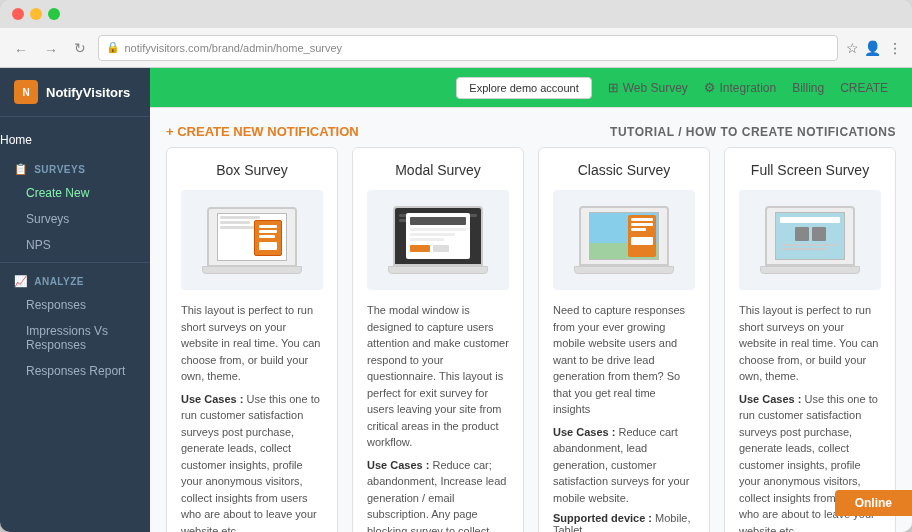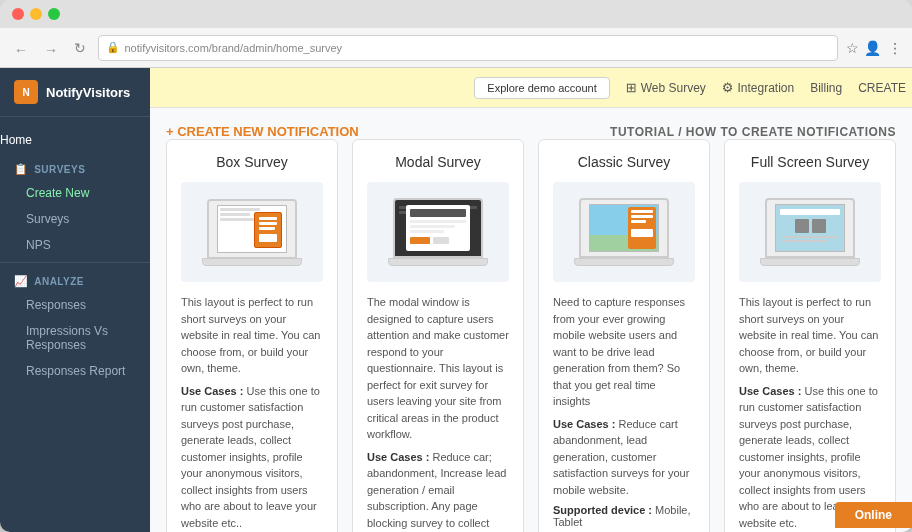--- a/index.html
+++ b/index.html
@@ -36,28 +36,28 @@
     .sidebar-section { padding: 8px 14px 4px; color: #7a9bb5; font-size: 10px; font-weight: 700; letter-spacing: 0.5px; cursor: pointer; display: flex; align-items: center; gap: 6px; }
     .sidebar-section .section-icon { font-size: 11px; }
     .sidebar-subitem { padding: 6px 14px 6px 26px; color: #a0b0c0; font-size: 12px; cursor: pointer; }
     .sidebar-subitem.active { color: #86efac; }
     .sidebar-divider { height: 1px; background: #3d5166; margin: 4px 0; }
 
     
     .main { flex: 1; background: #f8f9fa; overflow: hidden; display: flex; flex-direction: column; }
 
     
-    .top-nav { background: #fef9c3; border-bottom: 1px solid #e0e0e0; padding: 0 6px; height: 40px; display: flex; align-items: center; justify-content: flex-end; gap: 16px; flex-shrink: 0; }
+    .top-nav { background: #22c55e; border-bottom: 1px solid #e0e0e0; padding: 0 24px; height: 40px; display: flex; align-items: center; justify-content: flex-end; gap: 16px; flex-shrink: 0; }
     .top-nav-btn { background: white; border: 1px solid #d0d0d0; border-radius: 4px; padding: 4px 12px; font-size: 11px; cursor: pointer; color: #333; }
     .top-nav-link { font-size: 12px; color: #555; cursor: pointer; display: flex; align-items: center; gap: 4px; }
     .top-nav-link .icon { font-size: 13px; }
 
     
     .content { flex: 1; overflow-y: auto; padding: 16px; }
-    .content-header { display: flex; justify-content: space-between; align-items: center; margin-bottom: 0; }
+    .content-header { display: flex; justify-content: space-between; align-items: center; margin-bottom: 8px; }
     .create-new-btn { color: #e67e22; font-size: 13px; font-weight: 600; cursor: pointer; }
     .tutorial-link { color: #666; font-size: 12px; font-weight: 600; letter-spacing: 0.5px; }
 
     
     .cards-grid { display: grid; grid-template-columns: repeat(4, 1fr); gap: 14px; }
     .survey-card { background: white; border: 1px solid #e0e0e0; border-radius: 6px; padding: 14px; font-size: 11px; color: #555; }
     .card-title { text-align: center; font-size: 14px; color: #333; font-weight: 500; margin-bottom: 12px; }
     .card-image { height: 100px; background: #f0f4f8; border-radius: 4px; margin-bottom: 12px; display: flex; align-items: center; justify-content: center; overflow: hidden; }
     .laptop-body { width: 90px; height: 60px; background: #eee; border-radius: 4px 4px 0 0; border: 2px solid #ccc; display: flex; align-items: center; justify-content: center; }
     .laptop-base { width: 100px; height: 8px; background: #ddd; border-radius: 0 0 4px 4px; border: 1px solid #ccc; margin-top: -1px; }
@@ -66,21 +66,21 @@
     .sbl { height: 3px; background: white; margin-bottom: 2px; border-radius: 1px; }
     .screen-content { position: absolute; left: 2px; top: 2px; right: 2px; }
     .scl { height: 3px; background: #ddd; margin-bottom: 2px; border-radius: 1px; }
 
     .card-desc { font-size: 11px; color: #555; line-height: 1.5; margin-bottom: 6px; }
     .card-desc strong { color: #333; }
     .card-supported { font-size: 11px; color: #555; }
     .card-supported strong { color: #333; }
 
     
-    .online-badge { position: fixed; bottom: 4px; right: 0; background: #e67e22; color: white; padding: 6px 20px; font-size: 12px; font-weight: 600; border-radius: 4px 0 0 0; }
+    .online-badge { position: fixed; bottom: 16px; right: 0; background: #e67e22; color: white; padding: 6px 20px; font-size: 12px; font-weight: 600; border-radius: 4px 0 0 0; }
 
     
     .content::-webkit-scrollbar { width: 6px; }
     .content::-webkit-scrollbar-track { background: #f0f0f0; }
     .content::-webkit-scrollbar-thumb { background: #ccc; border-radius: 3px; }
   </style>
 </head>
 <body>
 
 <div class="window">

